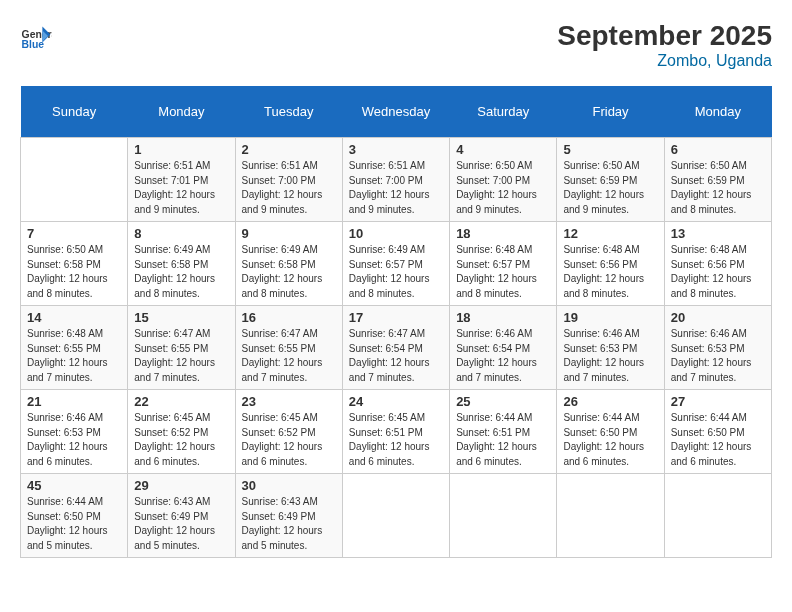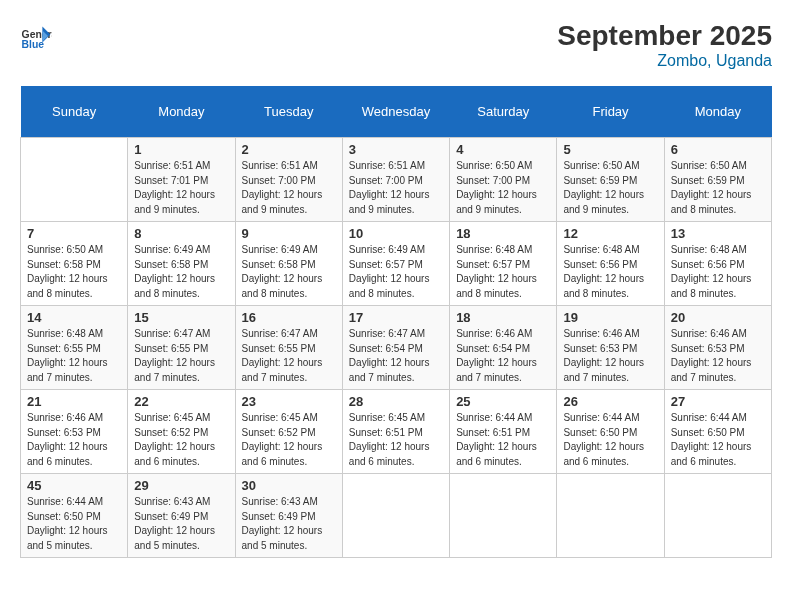--- a/index.html
+++ b/index.html
@@ -272,21 +272,21 @@
 and 6 minutes.</div>
         </td>
         <td>
           <div class="day-num">23</div>
           <div class="day-info" style="white-space: pre-line;">Sunrise: 6:45 AM
 Sunset: 6:52 PM
 Daylight: 12 hours
 and 6 minutes.</div>
         </td>
         <td>
-          <div class="day-num">28</div>
+          <div class="day-num">24</div>
           <div class="day-info" style="white-space: pre-line;">Sunrise: 6:45 AM
 Sunset: 6:51 PM
 Daylight: 12 hours
 and 6 minutes.</div>
         </td>
         <td>
           <div class="day-num">25</div>
           <div class="day-info" style="white-space: pre-line;">Sunrise: 6:44 AM
 Sunset: 6:51 PM
 Daylight: 12 hours

